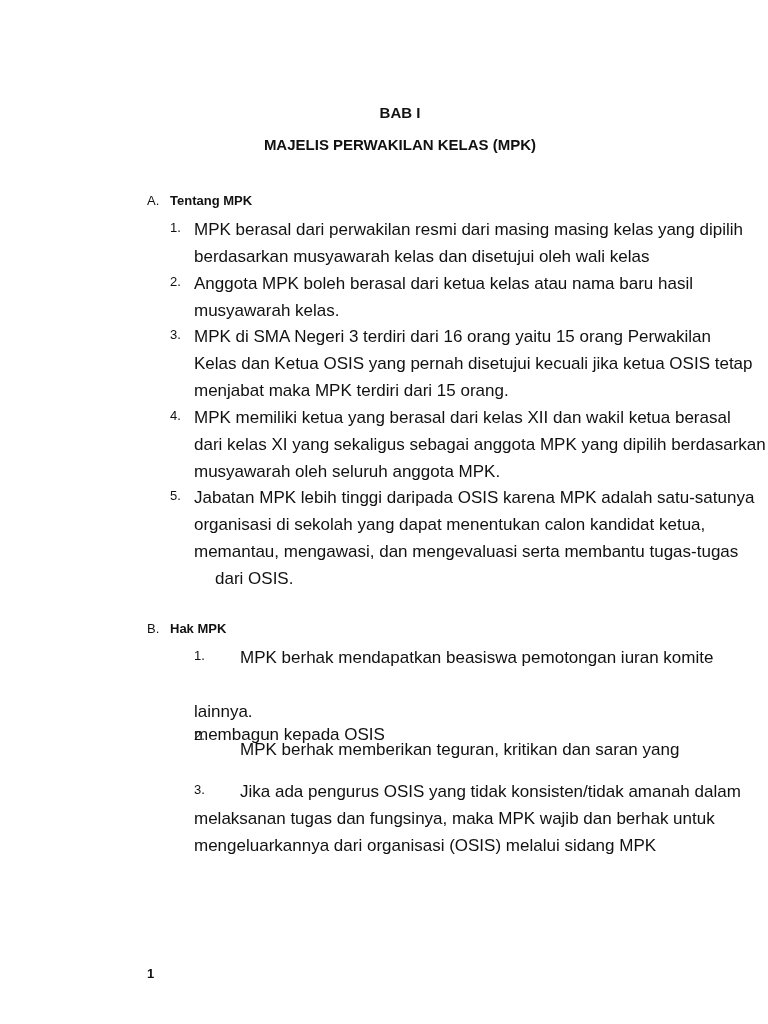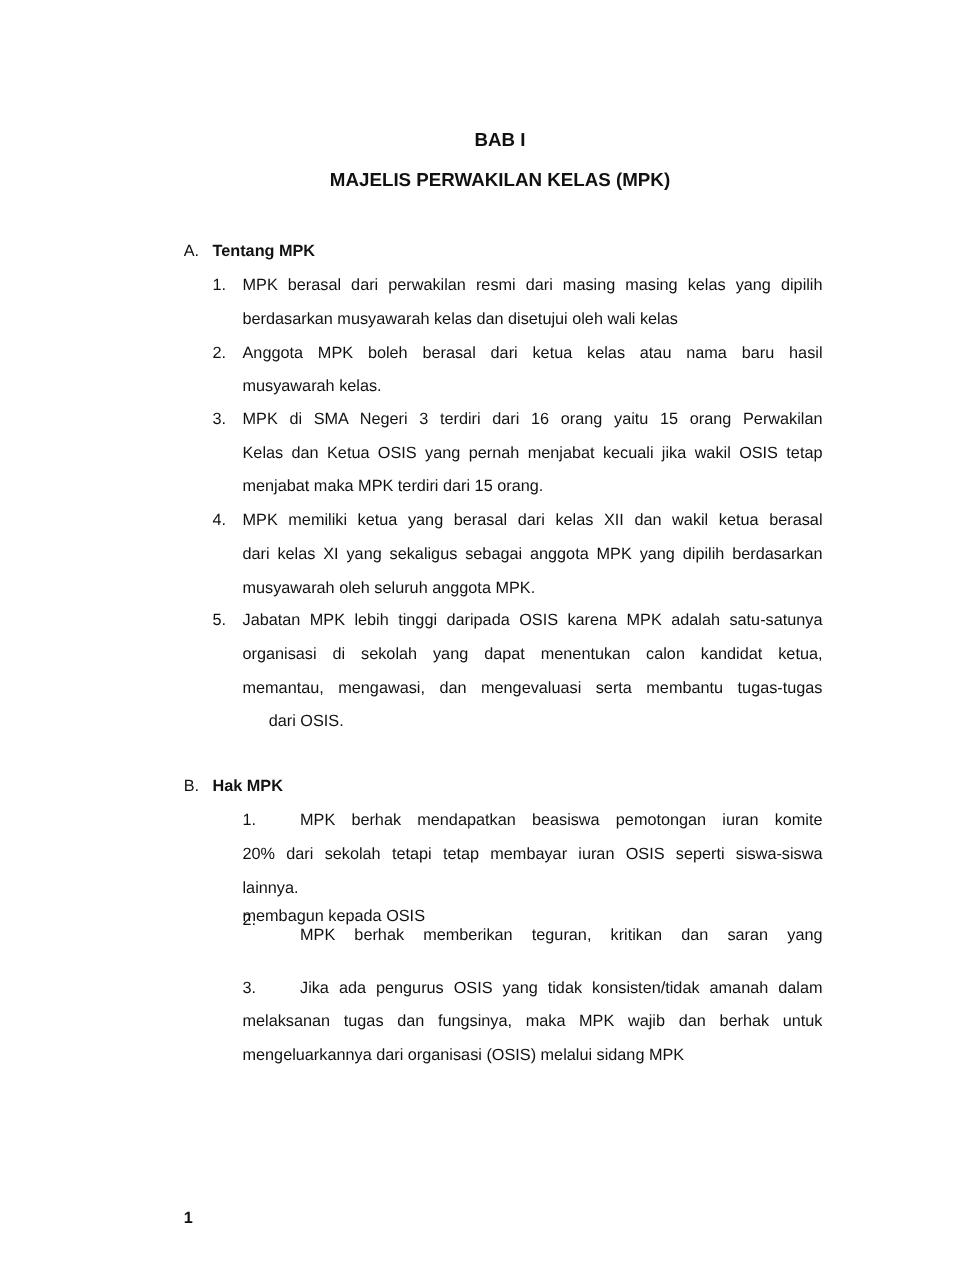--- a/index.html
+++ b/index.html
@@ -4,21 +4,21 @@
   <style>
     html, body { margin:0; padding:0; }
     body {
       width:768px; height:1024px; background:#ffffff; position:relative; overflow:hidden;
       font-family:"Liberation Sans", "DejaVu Sans", sans-serif; color:#111;
     }
     .page { position:absolute; left:0; top:0; width:744px; height:1024px; }
     .title { position:absolute; left:0; width:800px; text-align:center; font-weight:bold; font-size:15px; }
     .sec { position:absolute; left:147px; font-size:13px; font-weight:bold; }
     .sec .letter { display:inline-block; width:23px; font-weight:normal; }
-    .line { position:absolute; font-size:13px; white-space:nowrap; }
+    .line { position:absolute; font-size:17px; white-space:nowrap; }
     .just { text-align:justify; text-align-last:justify; }
     .num { position:absolute; font-size:13px; }
     .pagenum { position:absolute; left:147px; top:966px; font-size:13px; font-weight:bold; }
   </style>
 </head>
 <body>
 
 <div class="page">
   <div class="title" style="top:104px;">BAB I</div>
   <div class="title" style="top:136px;">MAJELIS PERWAKILAN KELAS (MPK)</div>
@@ -30,41 +30,40 @@
   <div class="num" style="left:170px;top:220px;">1.</div>
   <div class="line just" style="left:194px;top:220px;width:464px;">MPK berasal dari perwakilan resmi dari masing masing kelas yang dipilih</div>
   <div class="line" style="left:194px;top:247px;">berdasarkan musyawarah kelas dan disetujui oleh wali kelas</div>
 
   <div class="num" style="left:170px;top:274px;">2.</div>
   <div class="line just" style="left:194px;top:274px;width:464px;">Anggota MPK boleh berasal dari ketua kelas atau nama baru hasil</div>
   <div class="line" style="left:194px;top:301px;">musyawarah kelas.</div>
 
   <div class="num" style="left:170px;top:327px;">3.</div>
   <div class="line just" style="left:194px;top:327px;width:464px;">MPK di SMA Negeri 3 terdiri dari 16 orang yaitu 15 orang  Perwakilan</div>
-  <div class="line just" style="left:194px;top:354px;width:464px;">Kelas dan Ketua OSIS yang pernah menjabat kecuali jika wakil OSIS tetap</div>
+  <div class="line just" style="left:194px;top:354px;width:464px;">Kelas dan Ketua OSIS yang pernah disetujui kecuali jika ketua OSIS tetap</div>
   <div class="line" style="left:194px;top:381px;text-align:right;">menjabat maka MPK terdiri dari 15 orang.</div>
 
   <div class="num" style="left:170px;top:408px;">4.</div>
   <div class="line just" style="left:194px;top:408px;width:464px;">MPK memiliki ketua yang berasal dari kelas XII dan wakil ketua berasal</div>
   <div class="line just" style="left:194px;top:435px;width:464px;">dari kelas XI yang sekaligus sebagai anggota MPK yang dipilih berdasarkan</div>
   <div class="line" style="left:194px;top:462px;">musyawarah oleh seluruh anggota MPK.</div>
 
   <div class="num" style="left:170px;top:488px;">5.</div>
   <div class="line just" style="left:194px;top:488px;width:464px;">Jabatan MPK lebih tinggi daripada OSIS karena MPK adalah satu-satunya</div>
   <div class="line just" style="left:194px;top:515px;width:464px;">organisasi di sekolah yang dapat menentukan calon kandidat ketua,</div>
   <div class="line just" style="left:194px;top:542px;width:464px;">memantau, mengawasi, dan mengevaluasi serta membantu tugas-tugas</div>
   <div class="line" style="left:194px;top:569px;margin-left:21px;">dari OSIS.</div>
 
   <div class="sec" style="top:621px;">
     <span class="letter">B.</span><span>Hak MPK</span>
   </div>
 
   <div class="num" style="left:194px;top:648px;">1.</div>
   <div class="line just" style="left:240px;top:648px;width:418px;">MPK berhak mendapatkan beasiswa pemotongan iuran komite</div>
-  <div class="line just" style="left:194px;top:675px;width:464px;">20% dari sekolah tetapi tetap membayar iuran OSIS seperti siswa-siswa</div>
   <div class="line" style="left:194px;top:702px;">lainnya.</div>
 
   <div class="num" style="left:194px;top:728px;">2.</div>
   <div class="line just" style="left:240px;top:728px;width:418px;margin-top:12px;">MPK berhak memberikan teguran, kritikan dan saran yang</div>
   <div class="line" style="left:194px;top:725px;">membagun kepada OSIS</div>
 
   <div class="num" style="left:194px;top:782px;">3.</div>
   <div class="line just" style="left:240px;top:782px;width:418px;">Jika ada pengurus OSIS yang tidak konsisten/tidak amanah dalam</div>
   <div class="line just" style="left:194px;top:809px;width:464px;">melaksanan tugas dan fungsinya, maka MPK wajib dan berhak untuk</div>
   <div class="line" style="left:194px;top:836px;">mengeluarkannya dari organisasi (OSIS) melalui sidang MPK</div>

